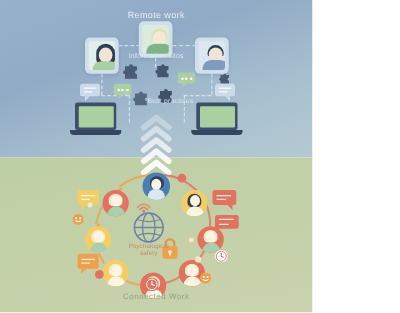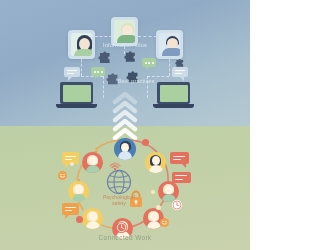--- a/index.html
+++ b/index.html
@@ -196,20 +196,21 @@
   <div class="dash dash-h" style="left:95px; top:36px; width:17px;"></div>
   <div class="dash dash-h" style="left:138px; top:36px; width:19px;"></div>
   <div class="dash dash-v" style="left:81px; top:59px; height:17px;"></div>
   <div class="dash dash-v" style="left:169px; top:59px; height:17px;"></div>
   <div class="dash dash-v" style="left:124px; top:46px; height:8px;"></div>
   <div class="dash dash-h" style="left:81px; top:76px; width:22px;"></div>
   <div class="dash dash-h" style="left:147px; top:76px; width:22px;"></div>
   <div class="dash dash-v" style="left:103px; top:76px; height:22px;"></div>
   <div class="dash dash-v" style="left:147px; top:76px; height:22px;"></div>
 
+  <div class="label label-title-top">Remote work</div>
 
   <div class="card" style="left:111px; top:17px; width:27px; height:29px;">
     <div class="card-inner" style="background:#dcebdb;">
       <div class="av-hair" style="left:7px; top:3px; width:13px; height:10px; background:#d9e4b8; border-radius:7px 7px 3px 3px;"></div>
       <div class="av-head" style="left:8px; top:5px; width:11px; height:11px; background:#f6e7d6;"></div>
       <div class="av-body" style="left:3px; top:15px; width:21px; height:11px; background:#7fb487;"></div>
     </div>
   </div>
 
   <div class="card" style="left:68px; top:30px; width:27px; height:29px;">

